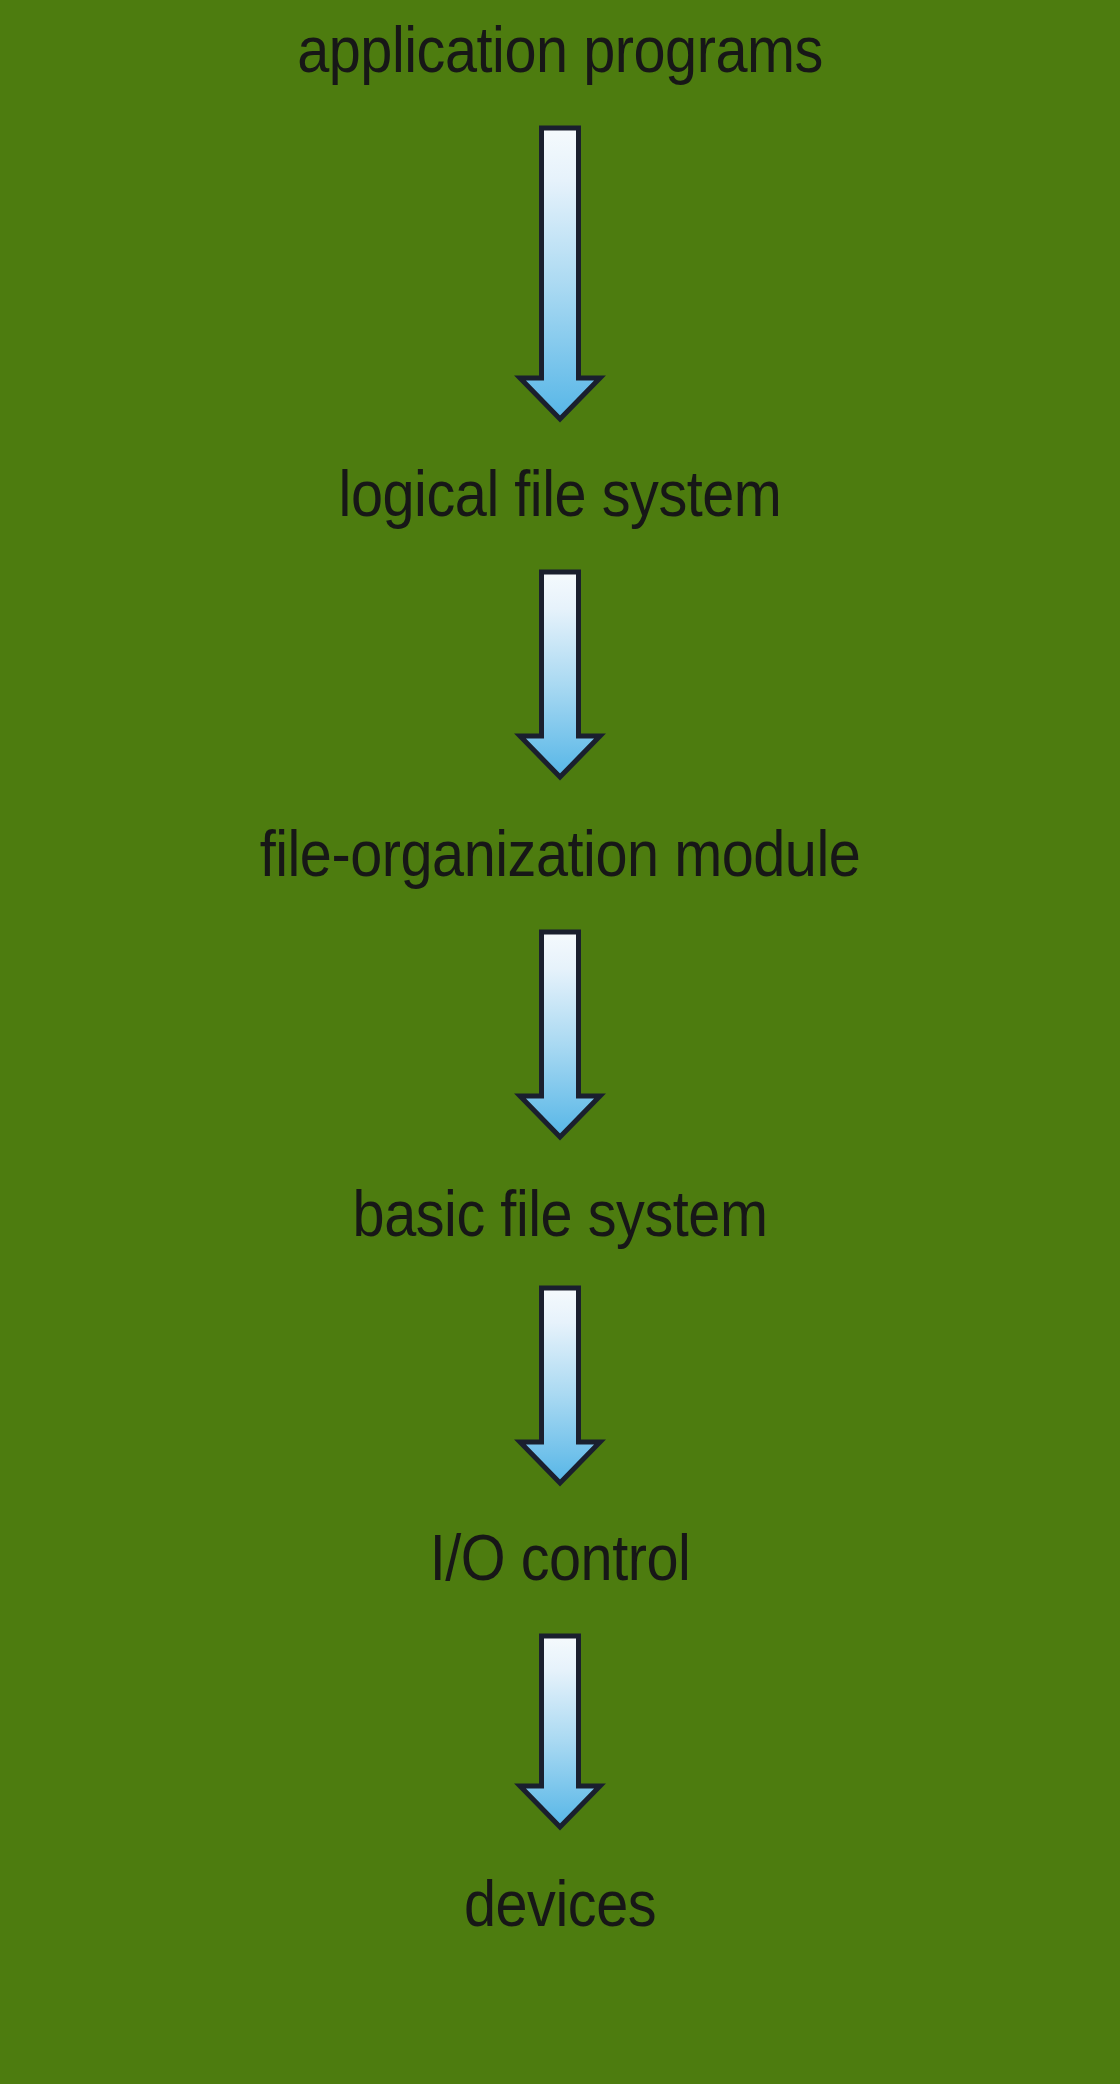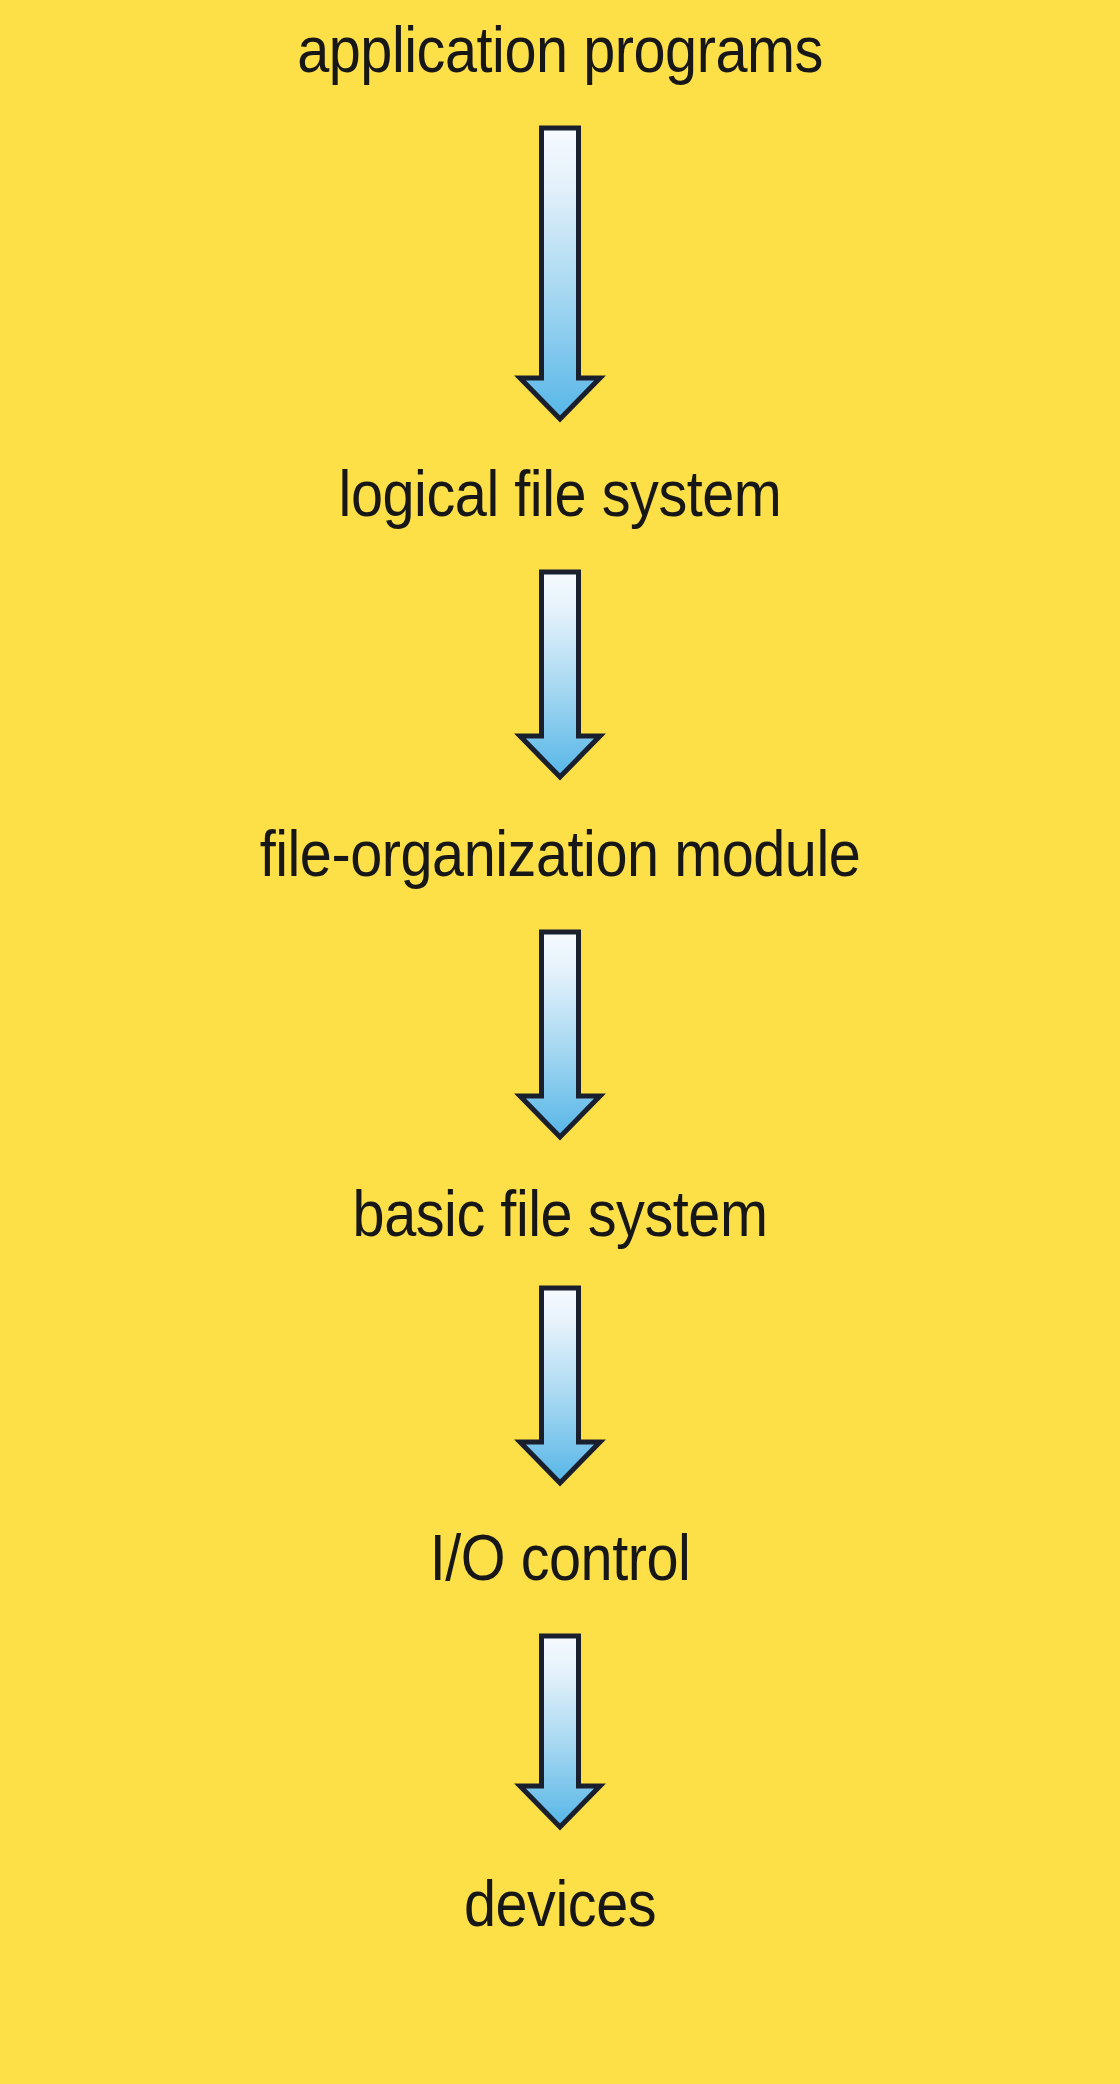--- a/index.html
+++ b/index.html
@@ -12,21 +12,21 @@
     height: 2084px;
     position: relative;
     overflow: hidden;
     font-family: "Liberation Sans", "DejaVu Sans", sans-serif;
   }
 
   #diagram {
     position: relative;
     width: 1120px;
     height: 2084px;
-    background: #fde047;
+    background: #4d7c0f;
     display: flex;
     flex-direction: column;
     align-items: center;
   }
 
   .layer-label {
     width: 100%;
     text-align: center;
     color: #171717;
     font-weight: 400;

